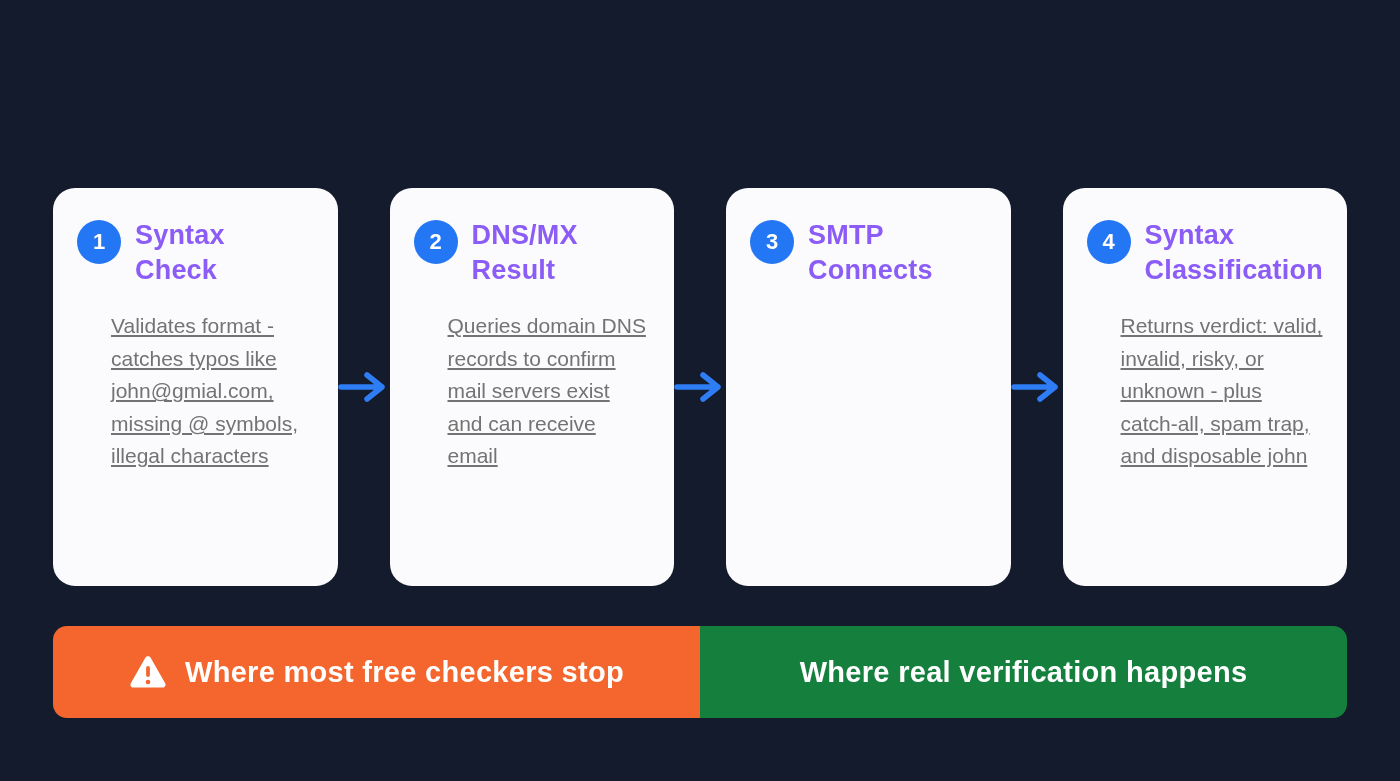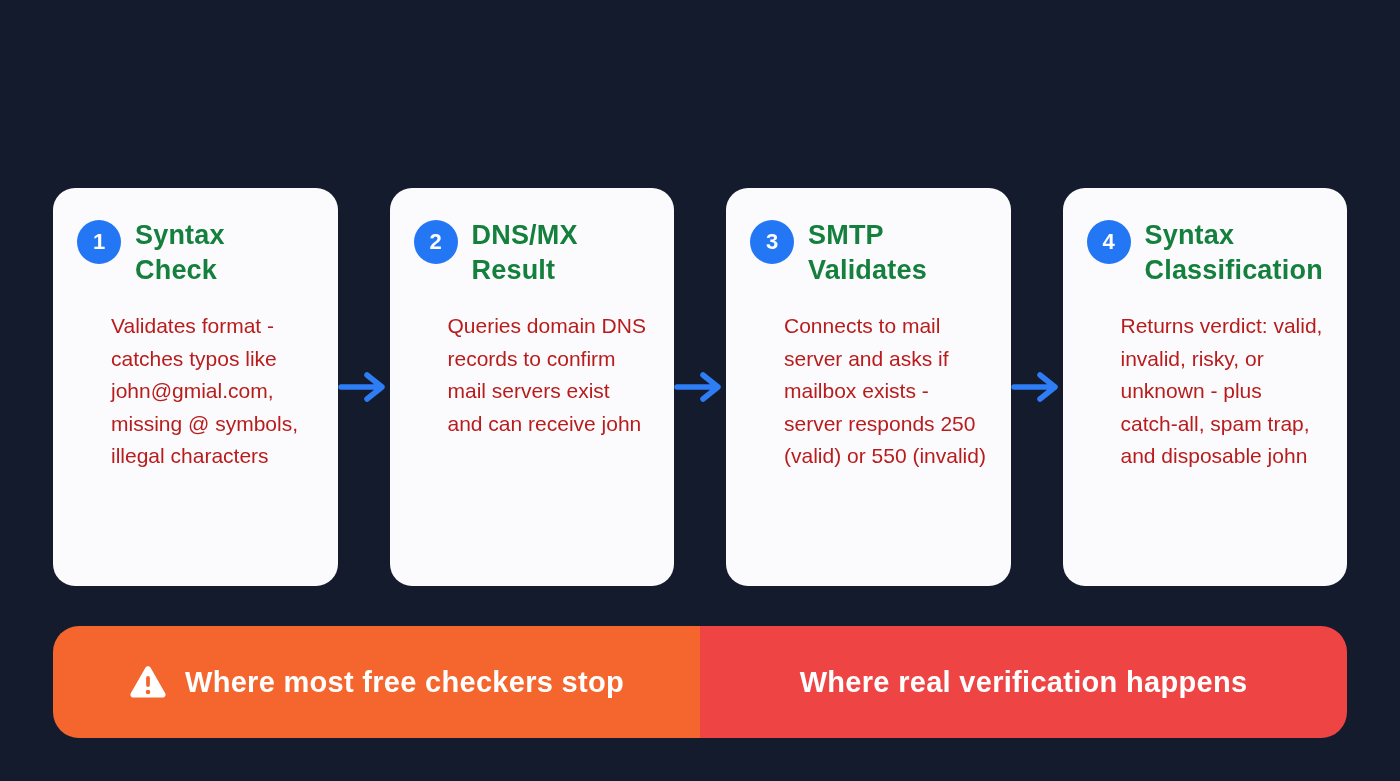--- a/index.html
+++ b/index.html
@@ -51,59 +51,60 @@
     font-size: 22px;
     font-weight: bold;
     display: flex;
     align-items: center;
     justify-content: center;
     margin-top: 2px;
   }
   .card-title {
     font-size: 27px;
     font-weight: bold;
-    color: #15803d;
+    color: #8b5cf6;
     line-height: 1.3;
     letter-spacing: 0.2px;
   }
   .card-body {
     margin-top: 22px;
     margin-left: 34px;
     font-size: 21px;
-    color: #b91c1c;
+    color: #737373;
     line-height: 1.55;
+    text-decoration: underline;
   }
   .arrow-cell {
     flex: 1;
     display: flex;
     align-items: center;
     justify-content: center;
   }
   .arrow-icon svg {
     display: block;
   }
   .banner-row {
     margin: 40px 53px 0 53px;
-    height: 112px;
-    border-radius: 26px;
+    height: 92px;
+    border-radius: 14px;
     overflow: hidden;
     display: flex;
   }
   .banner-half {
     flex: 1;
     display: flex;
     align-items: center;
     justify-content: center;
     gap: 18px;
   }
   .banner-left {
     background: #f4662d;
   }
   .banner-right {
-    background: #ef4444;
+    background: #15803d;
   }
   .banner-label {
     color: #ffffff;
     font-size: 29px;
     font-weight: bold;
     letter-spacing: 0.3px;
   }
   .warning-icon svg {
     display: block;
   }
@@ -129,37 +130,36 @@
           <path d="M3 17 H42 M29 5 L44 17 L29 29" stroke="#2e7df5" stroke-width="5.5" fill="none" stroke-linecap="round" stroke-linejoin="round"></path>
         </svg>
       </span>
     </div>
 
     <div class="card">
       <div class="card-header">
         <div class="step-badge">2</div>
         <div class="card-title">DNS/MX Result</div>
       </div>
-      <div class="card-body">Queries domain DNS records to confirm mail servers exist and can receive john</div>
+      <div class="card-body">Queries domain DNS records to confirm mail servers exist and can receive email</div>
     </div>
 
     <div class="arrow-cell">
       <span class="arrow-icon">
         <svg width="52" height="34" viewBox="0 0 52 34">
           <path d="M3 17 H42 M29 5 L44 17 L29 29" stroke="#2e7df5" stroke-width="5.5" fill="none" stroke-linecap="round" stroke-linejoin="round"></path>
         </svg>
       </span>
     </div>
 
     <div class="card">
       <div class="card-header">
         <div class="step-badge">3</div>
-        <div class="card-title">SMTP Validates</div>
+        <div class="card-title">SMTP Connects</div>
       </div>
-      <div class="card-body">Connects to mail server and asks if mailbox exists - server responds 250 (valid) or 550 (invalid)</div>
     </div>
 
     <div class="arrow-cell">
       <span class="arrow-icon">
         <svg width="52" height="34" viewBox="0 0 52 34">
           <path d="M3 17 H42 M29 5 L44 17 L29 29" stroke="#2e7df5" stroke-width="5.5" fill="none" stroke-linecap="round" stroke-linejoin="round"></path>
         </svg>
       </span>
     </div>
 

